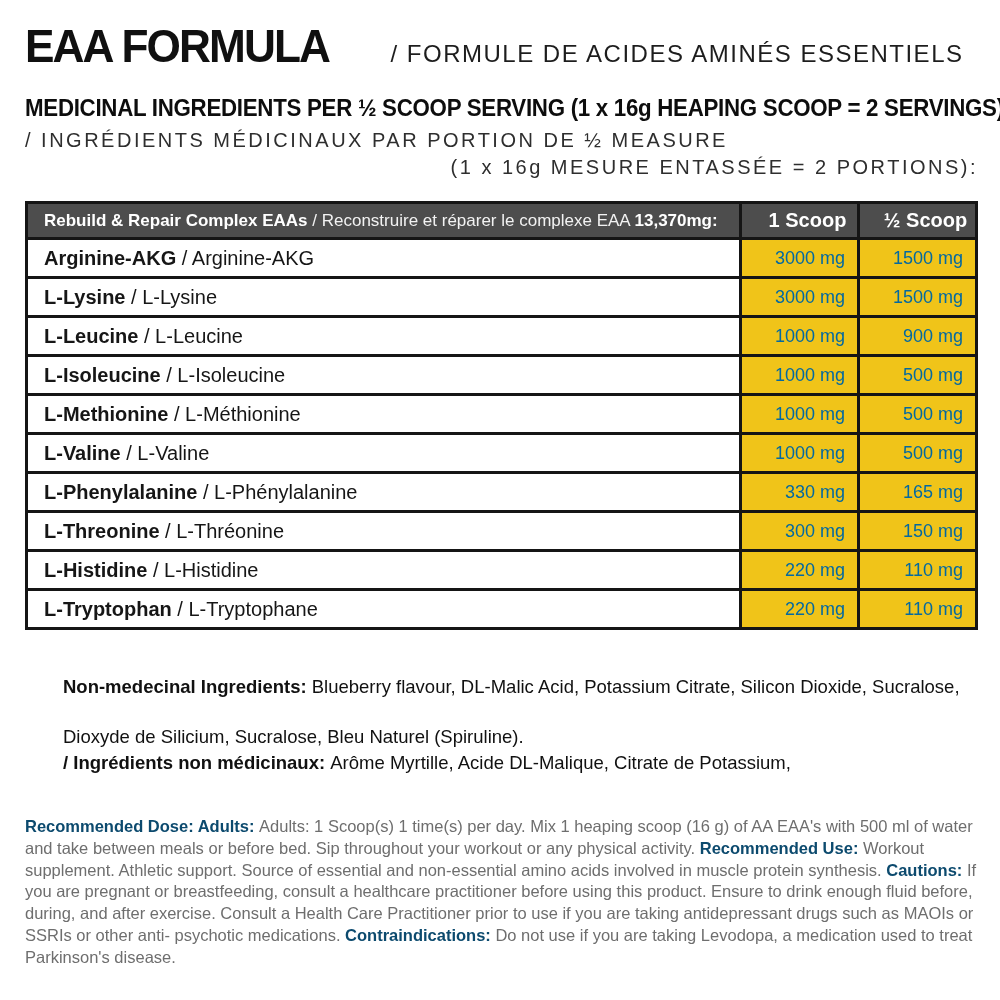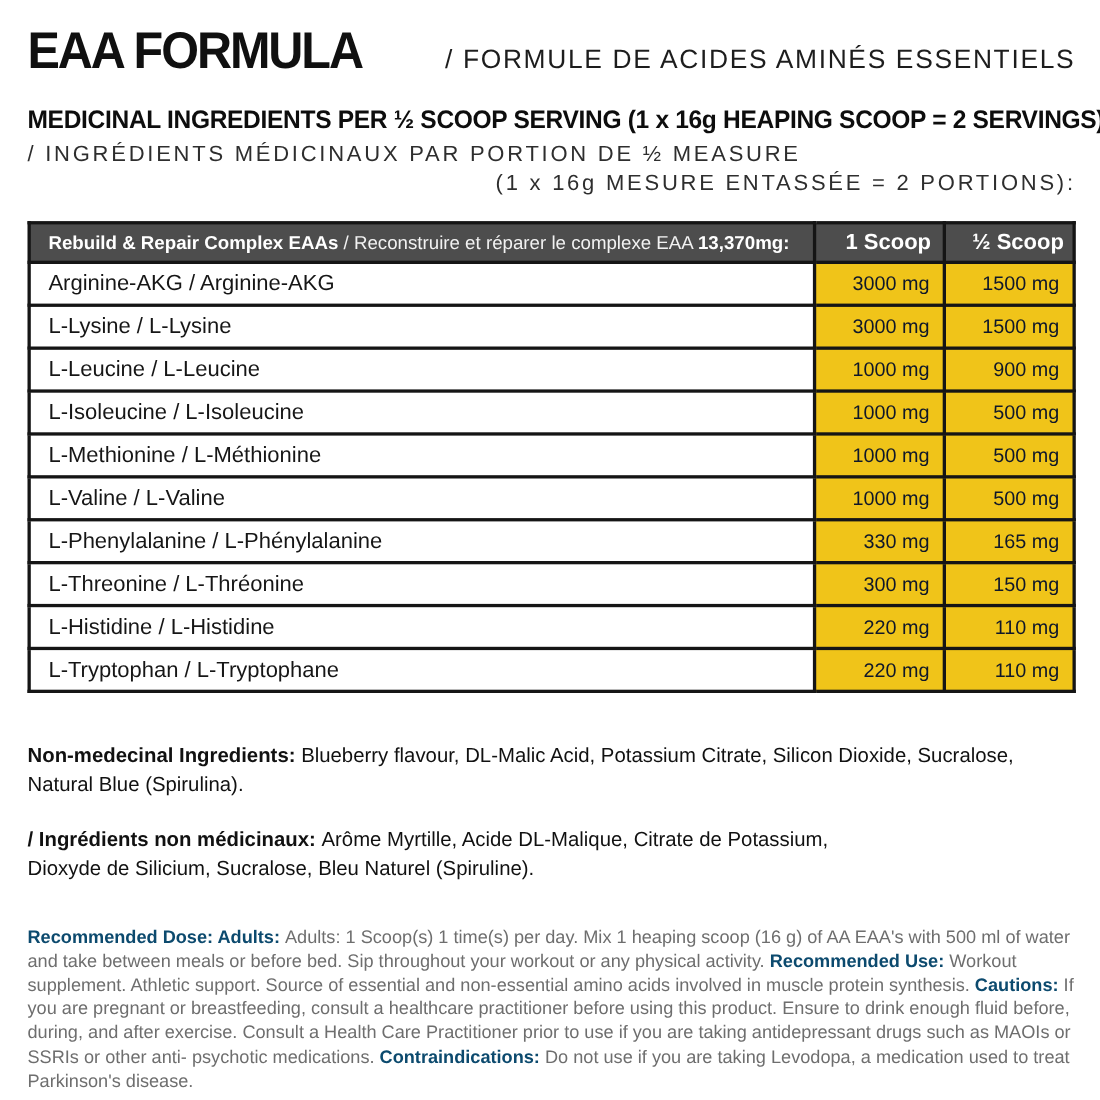--- a/index.html
+++ b/index.html
@@ -6,21 +6,21 @@
   html,body { background:#ffffff; }
   body {
     width:1000px; height:1000px;
     font-family:"Liberation Sans", sans-serif;
     color:#111;
     overflow:hidden;
   }
   .sheet { width:1000px; height:1000px; padding:14px 22px 0 25px; background:#fff; }
 
   
-  .title-row { display:flex; align-items:baseline; gap:28px; margin-top:4px; }
+  .title-row { display:flex; align-items:baseline; gap:14px; margin-top:4px; }
   .big-title {
     font-size:47px; font-weight:700; letter-spacing:-2px; color:#101010;
     display:inline-block; transform:scaleX(.94); transform-origin:left bottom;
     white-space:nowrap;
   }
   .title-fr { font-size:24px; font-weight:400; letter-spacing:1.5px; color:#1d1d1d; white-space:nowrap;margin-left:28px; }
 
   .subtitle-en {
     margin-top:22px; font-size:23px; font-weight:700; color:#0d0d0d;
     letter-spacing:-0.3px; white-space:nowrap;
@@ -35,31 +35,31 @@
     border-collapse:collapse;
     border:3px solid var(--border-black, #151515);
   }
   table.facts th, table.facts td { border:3px solid var(--border-black, #151515);padding-left:16px; }
   thead tr { background:var(--header-gray, #4d4d4d); height:36px; }
   th.complex-cell { text-align:left; padding-left:12px; font-size:17px; font-weight:400; color:#f2f2f2; }
   th.complex-cell .b { font-weight:700; color:#ffffff; }
   th.scoop-col { font-size:20px; font-weight:700; color:#fff; text-align:center; width:118px;margin-top:13px; }
   tbody tr { height:39px; background:#fff; }
   td.name-cell { padding-left:12px; font-size:20px; color:#161616; background:#fff; }
-  td.name-cell .b { font-weight:400; }
+  td.name-cell .b { font-weight:700; }
   td.amt {
     background:var(--yellow, #f0c419);
-    font-size:18px; color:#0f172a; text-align:right; padding-right:12px;
+    font-size:18px; color:#0369a1; text-align:right; padding-right:12px;
     width:118px; white-space:nowrap;margin-top:12px;
   }
 
   
   .nonmed { margin-top:44px; font-size:18.5px; line-height:26px; color:#111; }
   .nonmed .b { font-weight:700; }
-  .nonmed-line { white-space:nowrap; }
+  .nonmed-line { white-space:nowrap;margin-left:38px; }
   .nonmed-block2 { margin-top:24px; }
 
   
   .dose {
     margin-top:40px; width:953px;
     font-size:16.5px; line-height:21.8px; color:#6e6e6e;
   }
   .dose .b { font-weight:700; color:#0c4a6e; }
 </style>
 </head>
@@ -135,22 +135,21 @@
         <tr>
           <td class="name-cell"><span class="b">L-Tryptophan</span><span> / L-Tryptophane</span></td>
           <td class="amt">220 mg</td>
           <td class="amt">110 mg</td>
         </tr>
       </tbody>
   </table>
 
   <div class="nonmed">
     <div class="nonmed-line"><span class="b">Non-medecinal Ingredients: </span><span>Blueberry flavour, DL-Malic Acid, Potassium Citrate, Silicon Dioxide, Sucralose,</span></div>
-    <div class="nonmed-line">Natural Blue (Spirulina).</div>
     <div class="nonmed-block2">
+      <div class="nonmed-line">Dioxyde de Silicium, Sucralose, Bleu Naturel (Spiruline).</div>
       <div class="nonmed-line"><span class="b">/ Ingrédients non médicinaux: </span><span>Arôme Myrtille, Acide DL-Malique, Citrate de Potassium,</span></div>
-      <div class="nonmed-line">Dioxyde de Silicium, Sucralose, Bleu Naturel (Spiruline).</div>
     </div>
   </div>
 
   <div class="dose"><span class="b">Recommended Dose: Adults: </span><span>Adults: 1 Scoop(s) 1 time(s) per day. Mix 1 heaping scoop (16 g) of AA EAA's with 500 ml of water and take between meals or before bed. Sip throughout your workout or any physical activity. </span><span class="b">Recommended Use: </span><span>Workout supplement. Athletic support. Source of essential and non-essential amino acids involved in muscle protein synthesis. </span><span class="b">Cautions: </span><span>If you are pregnant or breastfeeding, consult a healthcare practitioner before using this product. Ensure to drink enough fluid before, during, and after exercise. Consult a Health Care Practitioner prior to use if you are taking antidepressant drugs such as MAOIs or SSRIs or other anti- psychotic medications. </span><span class="b">Contraindications: </span><span>Do not use if you are taking Levodopa, a medication used to treat Parkinson's disease. </span></div>
 
 </div>
 
 </body></html>

